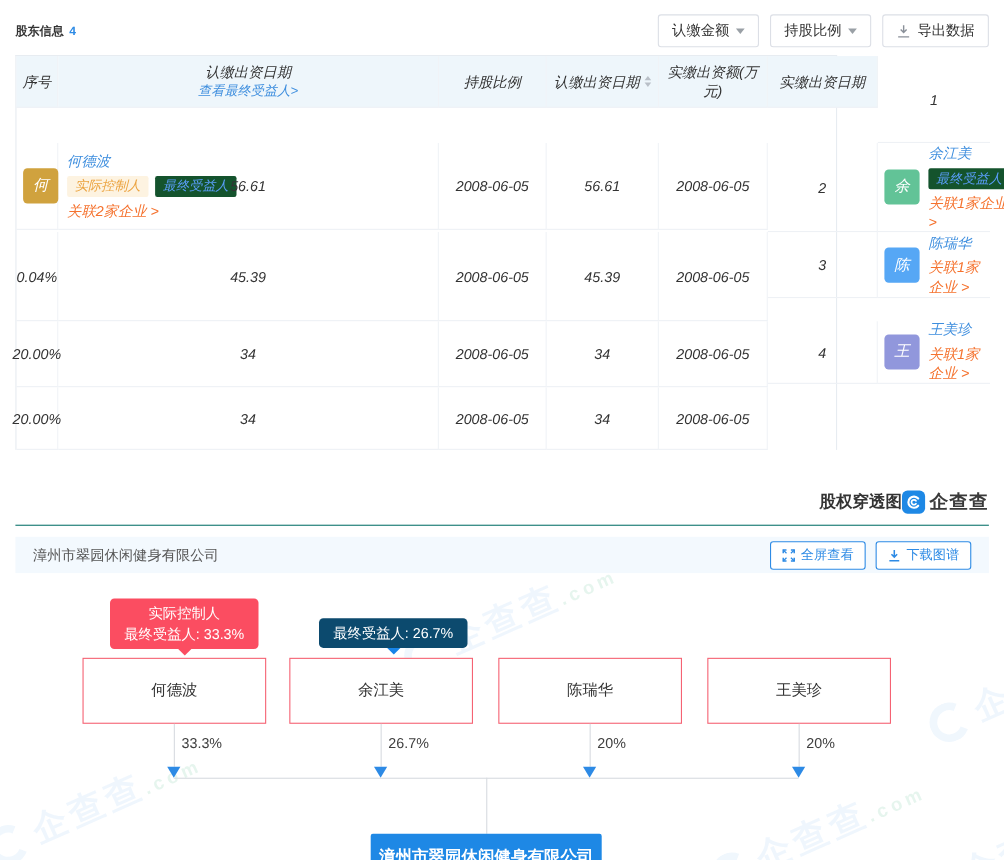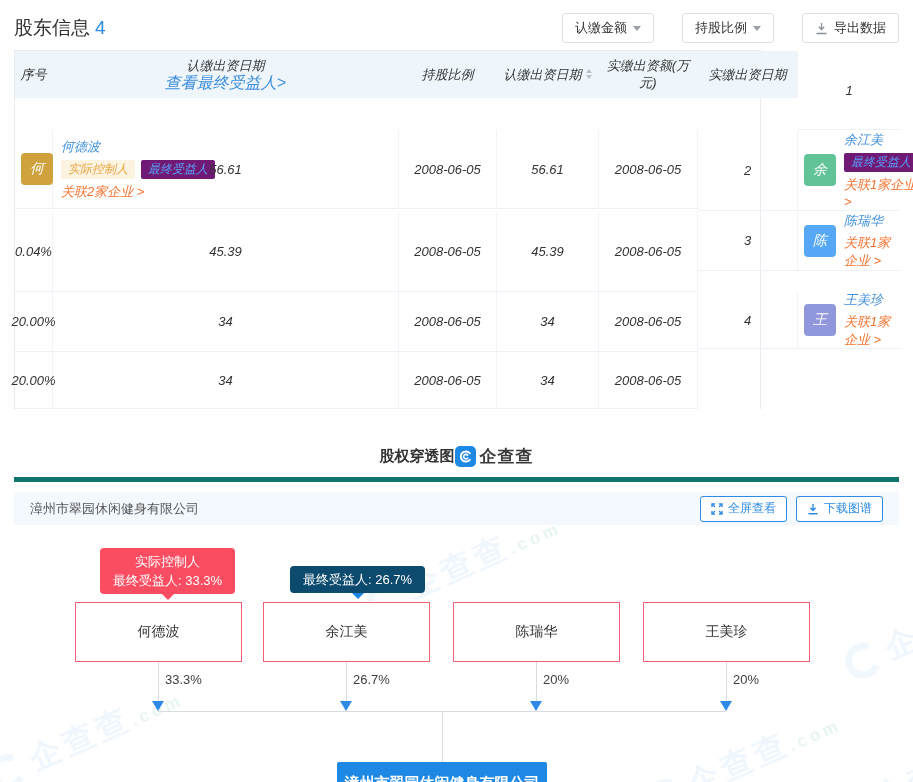--- a/index.html
+++ b/index.html
@@ -2,56 +2,56 @@
 <html><head>
 <meta charset="utf-8">
 <style>
   * { margin:0; padding:0; box-sizing:border-box; }
   html,body { width:913px; height:782px; background:#fff; overflow:hidden;
     font-family:"Liberation Sans","DejaVu Sans",sans-serif; color:#333; font-size:13px; }
 
   
   .sec1 { padding:0 14px; }
   .sec1-head { display:flex; align-items:center; justify-content:space-between; height:50px; padding-top:6px; }
-  .sec1-title { font-size:19px; font-weight:normal; color:#333; }
+  .sec1-title { font-size:11px; font-weight:bold; color:#333; }
   .sec1-title .cnt { color:#2e8be5; margin-left:5px; }
-  .btn-row { display:flex; gap:28px; }
+  .btn-row { display:flex; gap:10px; }
   .gbtn { display:inline-flex; align-items:center; gap:6px; height:30px; padding:0 12px;
     background:#fff; border:1px solid #dcdfe6; border-radius:3px; font-size:13px; color:#333; cursor:pointer; }
   .caret { width:0; height:0; border-left:4px solid transparent; border-right:4px solid transparent; border-top:5px solid #9aa0a6; }
 
   .tbl { width:747px; border:1px solid #e7ecf1; border-bottom:none; display:grid;
     grid-template-columns:38px 346px 98px 102px 99px 100px 102px;font-style:italic; }
   .cell { border-bottom:1px solid #eef1f5; border-right:1px solid #f0f3f7; display:flex;
     align-items:center; justify-content:center; text-align:center; }
   .cell:nth-child(7n) { border-right:none; }
   .hcell { background:#eef6fb; height:47px; flex-direction:column; font-size:13px; color:#333; line-height:17px; }
-  .hcell .sub { color:#3e8ede; font-size:16px; cursor:pointer; }
+  .hcell .sub { color:#3e8ede; font-size:12px; cursor:pointer; }
   .hwrap { display:flex; align-items:center; gap:4px; }
   .sort { display:inline-flex; flex-direction:column; gap:2px; cursor:pointer; }
   .sort i { width:0; height:0; border-left:3.5px solid transparent; border-right:3.5px solid transparent; display:block; }
   .sort .up { border-bottom:4px solid #b9bfc7; }
   .sort .dn { border-top:4px solid #b9bfc7; }
 
   .shcell { justify-content:flex-start; text-align:left; padding:10px 6px; align-items:center; }
   .avatar { width:32px; height:32px; border-radius:4px; color:#fff; font-size:14px;
     display:flex; align-items:center; justify-content:center; flex:0 0 32px; margin-right:8px; }
   .shinfo { display:flex; flex-direction:column; gap:4px; }
   .name-link { color:#3e8ede; cursor:pointer; text-decoration:none; font-size:13px; }
   .tagrow { display:flex; gap:6px; }
   .tag { font-size:12px; padding:2px 7px; border-radius:2px; line-height:15px; white-space:nowrap; }
   .tag-orange { color:#eba33f; background:#fdf3e1; }
-  .tag-blue { color:#5a9df8; background:#701a75;text-align:right; }
+  .tag-blue { color:#5a9df8; background:#14532d;text-align:right; }
   .rel-link { color:#f5722e; cursor:pointer; font-size:13px; }
   .r1 { height:79px; } .r2 { height:81px; } .r3 { height:60px; } .r4 { height:57px; }
 
   
   .sec2 { margin-top:36px; }
-  .sec2-head { display:flex; align-items:center; justify-content:center;
-    margin:0 14px; padding-bottom:9px; border-bottom:5px solid #0f766e; }
+  .sec2-head { display:flex; align-items:center; justify-content:flex-end;
+    margin:0 14px; padding-bottom:9px; border-bottom:1px solid #0f766e; }
   .sec2-title { font-size:15px; font-weight:bold; color:#333; }
   .brand { display:flex; align-items:center; gap:4px; }
   .brand-badge { width:21px; height:21px; background:#1e88e5; border-radius:5px;
     display:flex; align-items:center; justify-content:center; }
   .brand-text { font-size:17px; color:#3a3a3a; font-weight:bold; letter-spacing:1px; }
 
   .chart-toolbar { margin:10px 14px 0; height:33px; background:#f3f9fe;
     display:flex; align-items:center; padding:0 16px; }
   .ct-company { color:#555; font-size:13px; flex:1; }
   .bbtn { display:inline-flex; align-items:center; gap:5px; height:26px; padding:0 10px;

